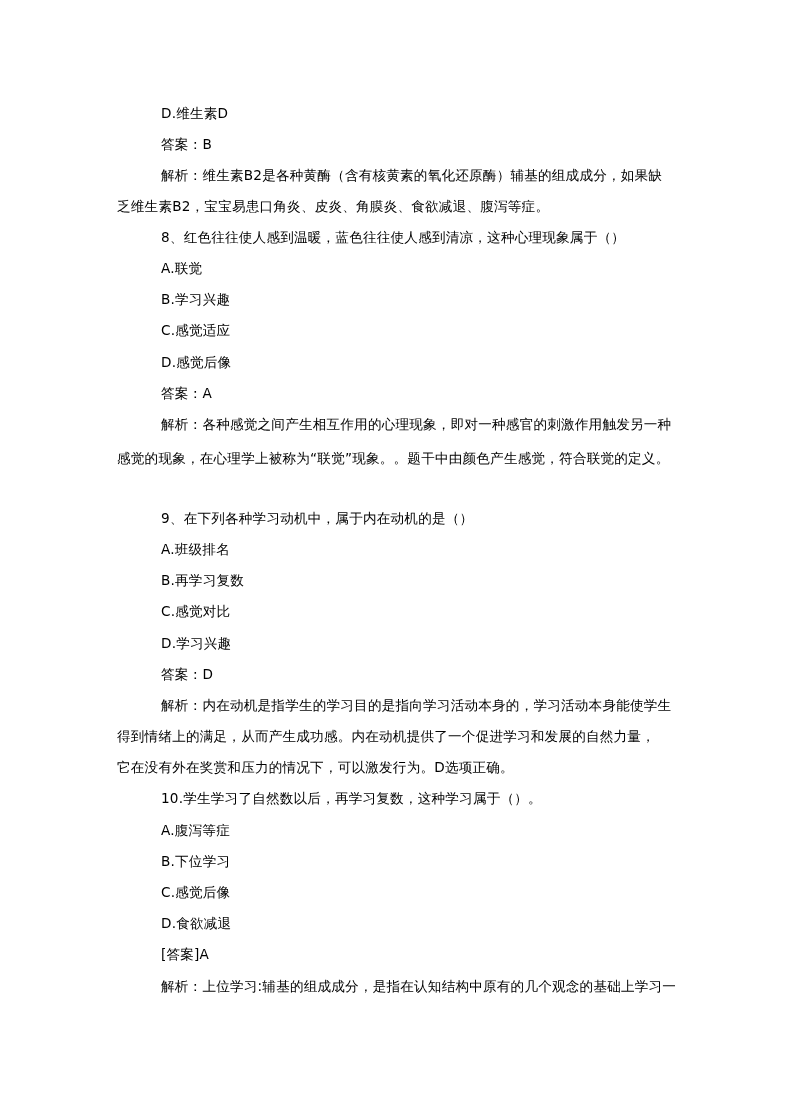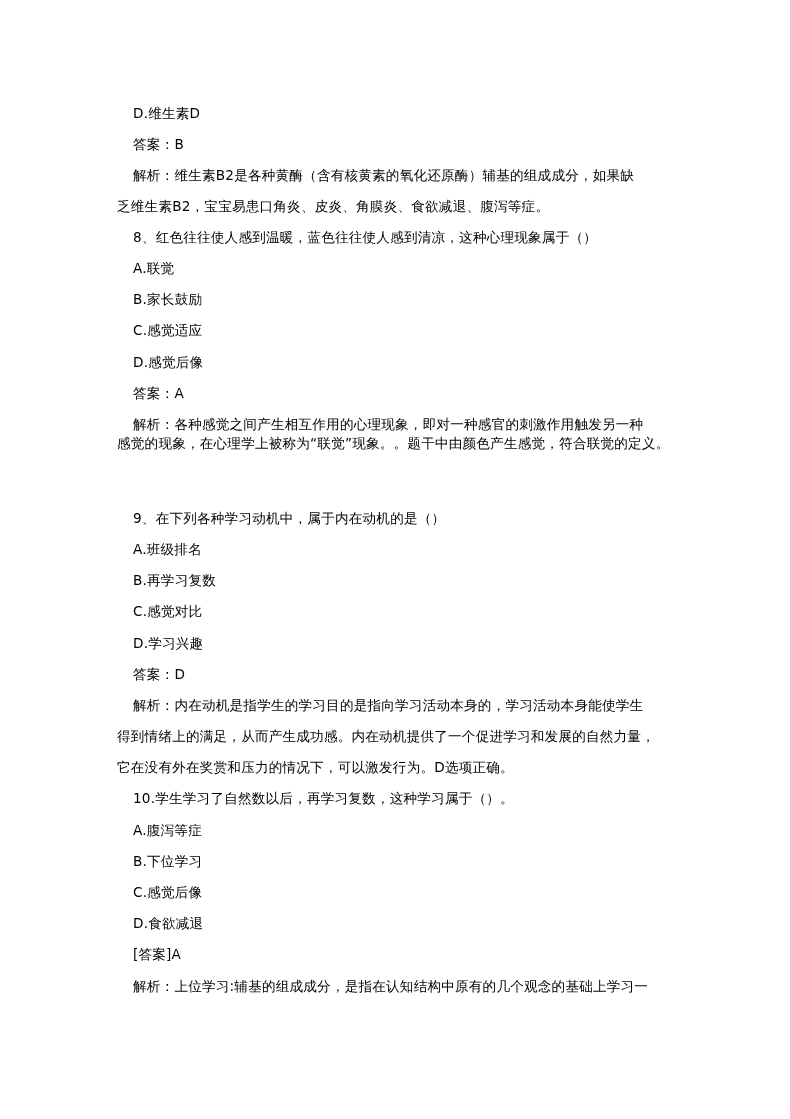--- a/index.html
+++ b/index.html
@@ -1,38 +1,38 @@
 <!DOCTYPE html>
 <html><head>
   <meta charset="utf-8">
   <style>
     html, body { margin: 0; padding: 0; background: #ffffff; }
     body { width: 790px; height: 1119px; position: relative; overflow: hidden;
       font-family: "DejaVu Sans", "Liberation Sans", sans-serif; color: #000; }
     .page { position: absolute; left: 117px; top: 0; width: 548px; }
     .line { position: absolute; left: 0; white-space: nowrap; font-size: 13.6px; line-height: 18px; letter-spacing: 0.2px; }
-    .ind { left: 16px; }
+    .ind { left: 44px; }
   </style>
 </head>
 <body>
 
 <div class="page">
   <div class="line ind" style="top:104px">D.维生素D</div>
   <div class="line ind" style="top:135px">答案：B</div>
   <div class="line ind" style="top:166px">解析：维生素B2是各种黄酶（含有核黄素的氧化还原酶）辅基的组成成分，如果缺</div>
   <div class="line" style="top:197px">乏维生素B2，宝宝易患口角炎、皮炎、角膜炎、食欲减退、腹泻等症。</div>
 
   <div class="line ind" style="top:228px">8、红色往往使人感到温暖，蓝色往往使人感到清凉，这种心理现象属于（）</div>
   <div class="line ind" style="top:259px">A.联觉</div>
-  <div class="line ind" style="top:290px">B.家长鼓励</div>
+  <div class="line ind" style="top:290px">B.学习兴趣</div>
   <div class="line ind" style="top:321px">C.感觉适应</div>
   <div class="line ind" style="top:353px">D.感觉后像</div>
   <div class="line ind" style="top:384px">答案：A</div>
   <div class="line ind" style="top:415px">解析：各种感觉之间产生相互作用的心理现象，即对一种感官的刺激作用触发另一种</div>
-  <div class="line" style="top:434px">感觉的现象，在心理学上被称为“联觉”现象。。题干中由颜色产生感觉，符合联觉的定义。</div>
+  <div class="line" style="top:449px">感觉的现象，在心理学上被称为“联觉”现象。。题干中由颜色产生感觉，符合联觉的定义。</div>
 
   <div class="line ind" style="top:509px">9、在下列各种学习动机中，属于内在动机的是（）</div>
   <div class="line ind" style="top:540px">A.班级排名</div>
   <div class="line ind" style="top:571px">B.再学习复数</div>
   <div class="line ind" style="top:602px">C.感觉对比</div>
   <div class="line ind" style="top:634px">D.学习兴趣</div>
   <div class="line ind" style="top:665px">答案：D</div>
   <div class="line ind" style="top:696px">解析：内在动机是指学生的学习目的是指向学习活动本身的，学习活动本身能使学生</div>
   <div class="line" style="top:727px">得到情绪上的满足，从而产生成功感。内在动机提供了一个促进学习和发展的自然力量，</div>
   <div class="line" style="top:758px">它在没有外在奖赏和压力的情况下，可以激发行为。D选项正确。</div>

